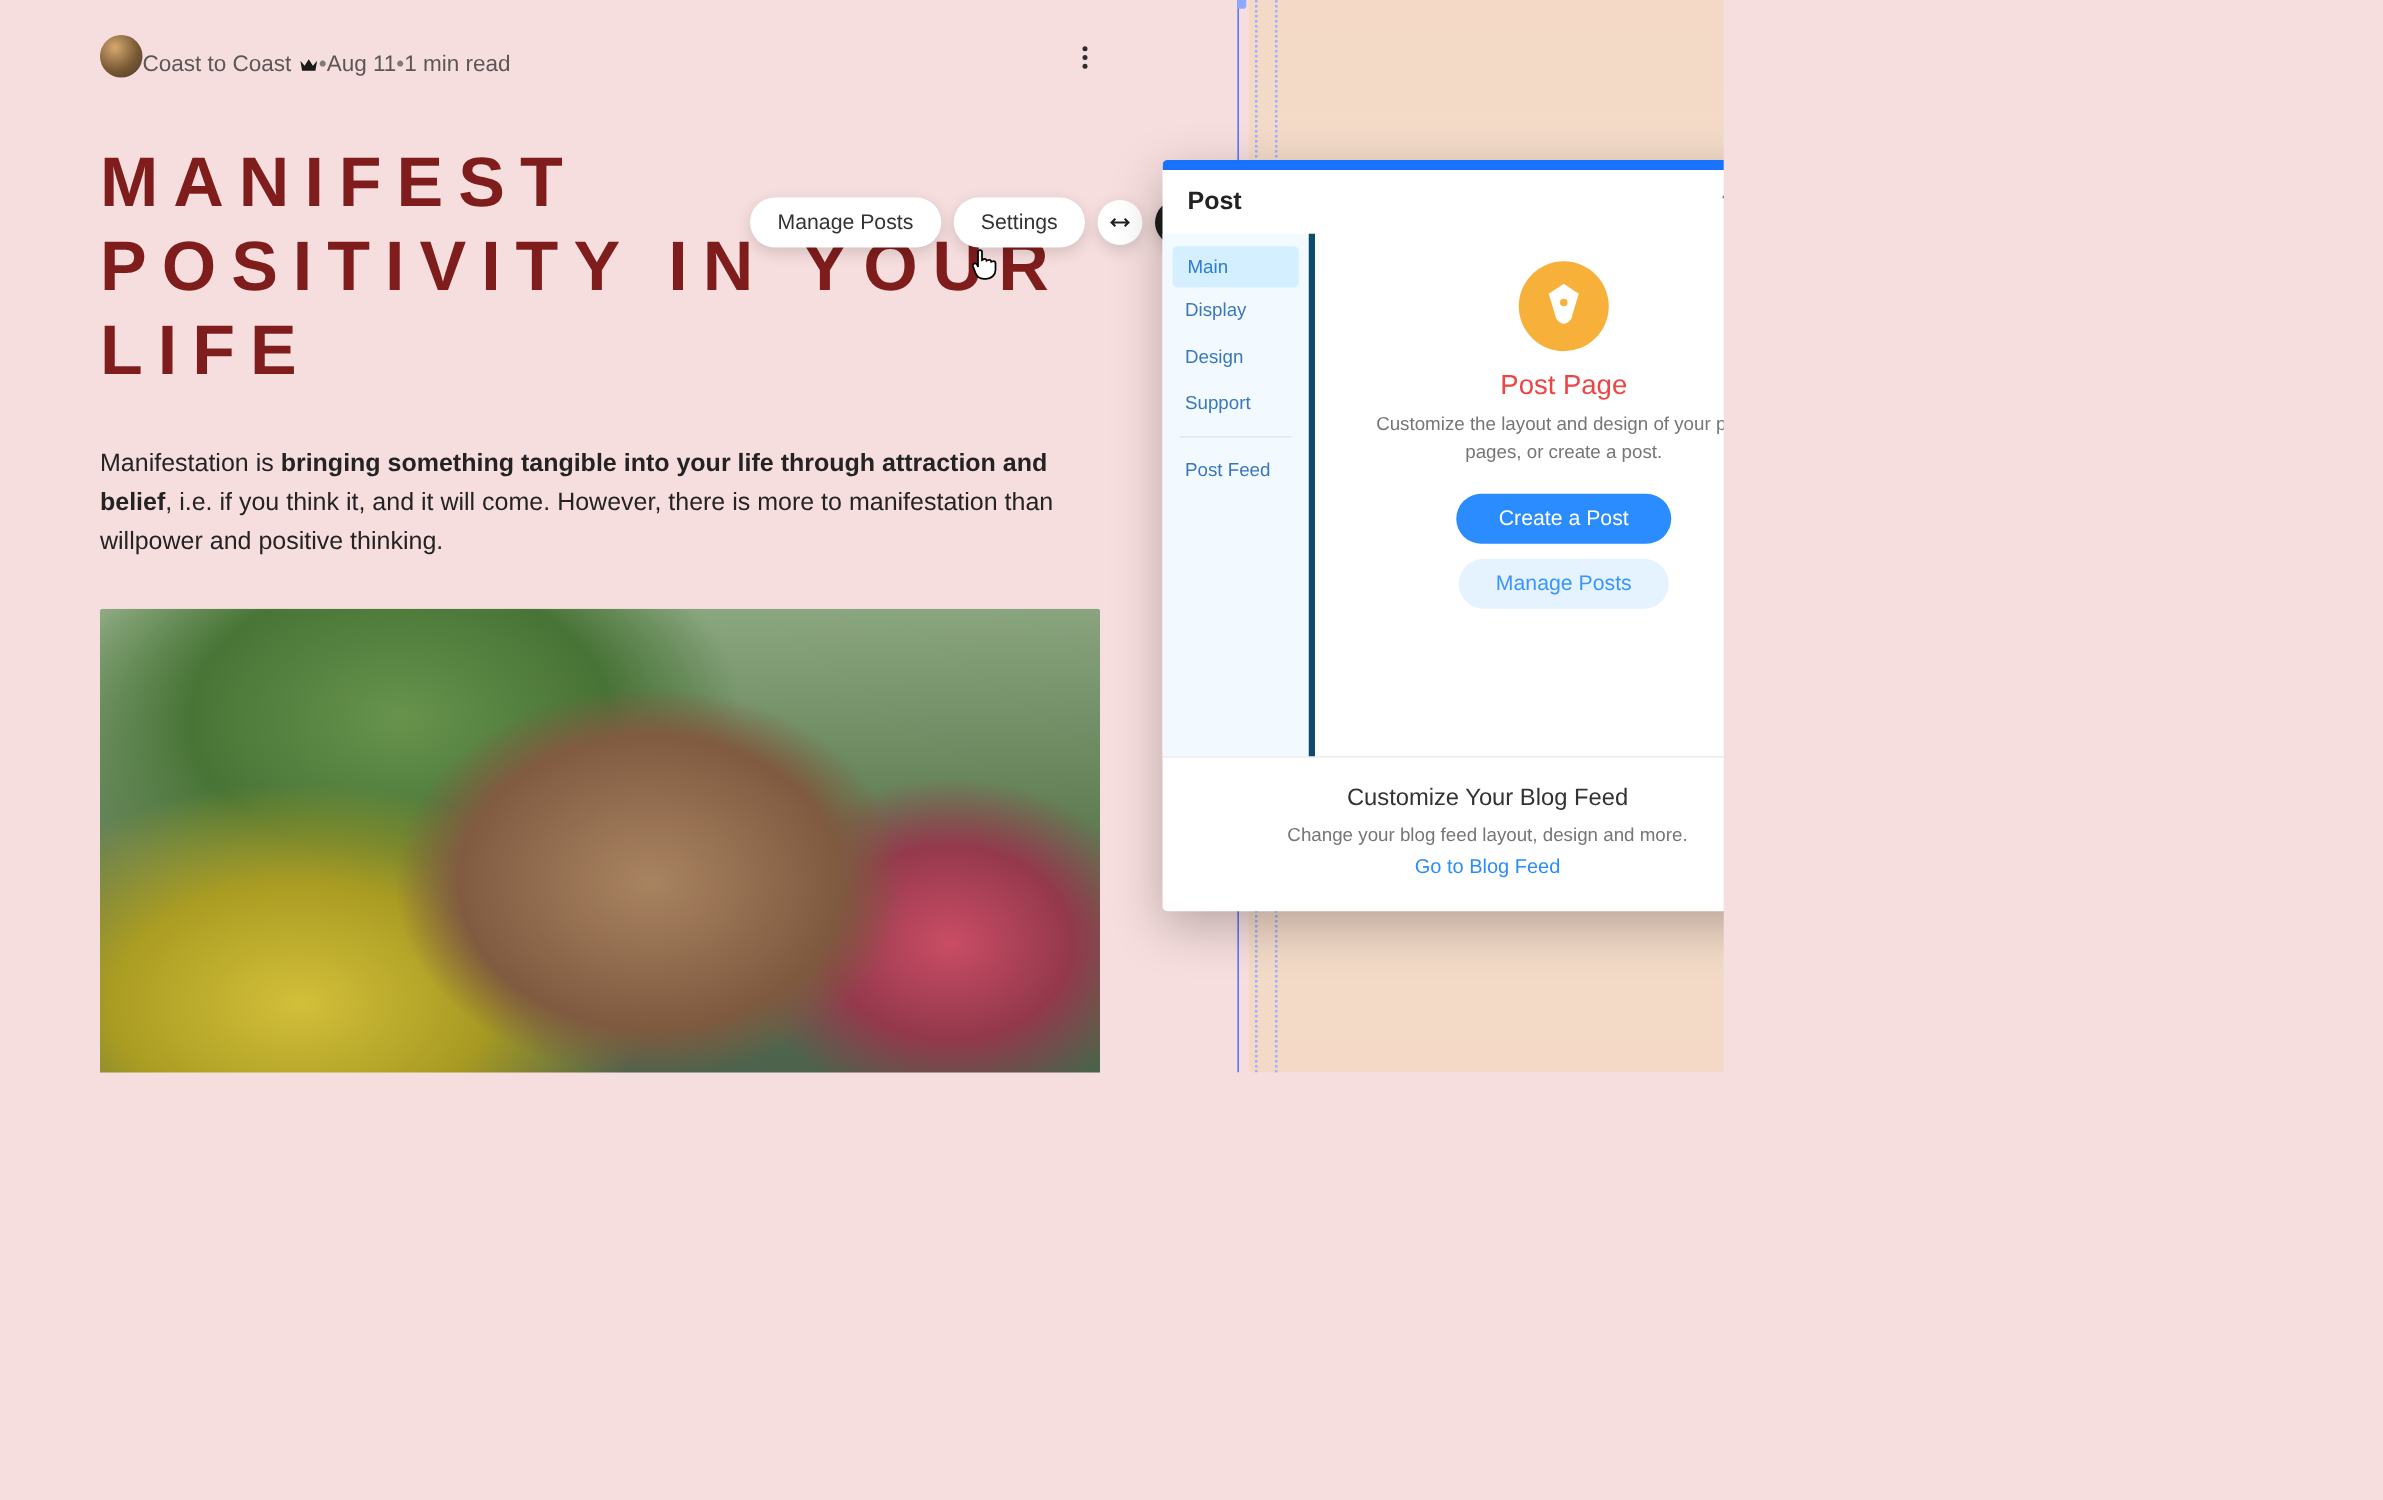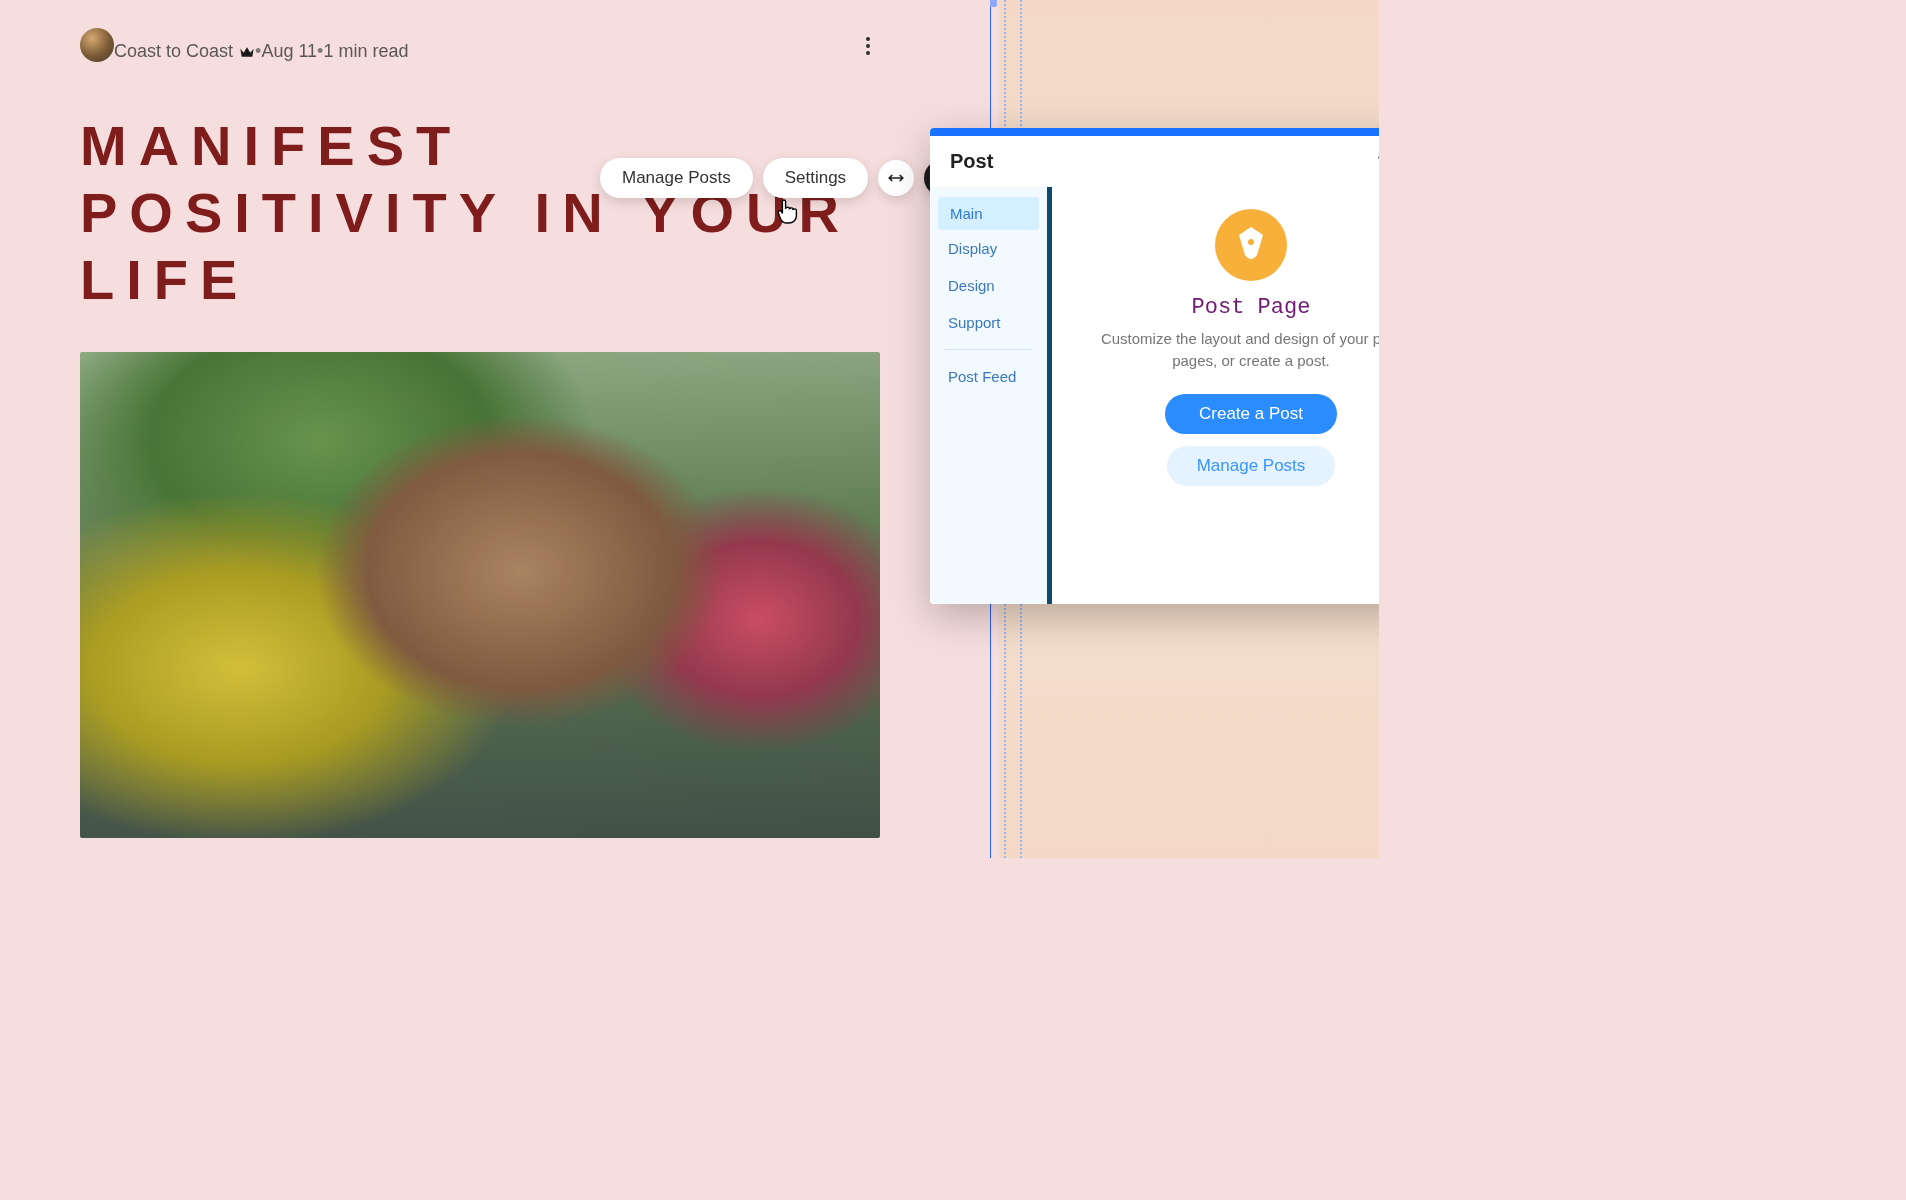--- a/index.html
+++ b/index.html
@@ -228,21 +228,21 @@
   text-align: center;
   padding: 22px 28px 28px;
 }
 .nib-icon {
   width: 72px; height: 72px;
   border-radius: 50%;
   background: #f7b03a;
   margin: 0 auto 14px;
   display: flex; align-items: center; justify-content: center;
 }
-.panel-heading { color: #701a75; font-size: 22px; font-weight: 400; font-family: Liberation Mono, monospace; }
+.panel-heading { color: #ef4444; font-size: 22px; font-weight: 400; }
 .panel-desc {
   color: #767676;
   font-size: 15px;
   margin-top: 8px;
   line-height: 1.45;
 }
 .btn-primary {
   display: block;
   margin: 22px auto 0;
   background: #2a8cff;
@@ -302,20 +302,23 @@
     <span>1 min read</span>
     <div class="kebab">
       <span></span>
         <span></span>
         <span></span>
     </div>
   </div>
 
   <h1 class="post-title">Manifest Positivity in Your Life</h1>
 
+  <p class="post-body">
+    <span>Manifestation is </span><b>bringing something tangible into your life through attraction and belief</b><span>, i.e. if you think it, and it will come. However, there is more to manifestation than willpower and positive thinking.</span>
+  </p>
 
   <div class="post-image"></div>
 </div>
 
 <div class="float-toolbar">
   <div class="pill">Manage Posts</div>
   <div class="pill">Settings</div>
   <div class="circ">
     <svg width="18" height="14" viewBox="0 0 24 18">
         <path stroke="#222" stroke-width="2.2" fill="none" d="M3 9 H21 M7 5 L3 9 L7 13 M17 5 L21 9 L17 13"></path>
@@ -360,13 +363,18 @@
             <path fill="#fff" d="M17 2 L29 10 L23 30 Q20 34 17 34 Q14 34 11 30 L5 10 Z M17 14 A3 3 0 1 0 17 20 A3 3 0 1 0 17 14 Z M16 20 h2 V34 h-2 Z"></path>
           </svg>
       </div>
       <div class="panel-heading">Post Page</div>
       <div class="panel-desc">Customize the layout and design of your post pages, or create a post.</div>
       <button class="btn-primary">Create a Post</button>
       <button class="btn-secondary">Manage Posts</button>
       <div style="height:90px"></div>
     </div>
   </div>
+  <div class="panel-footer">
+    <div class="footer-heading">Customize Your Blog Feed</div>
+    <div class="footer-desc">Change your blog feed layout, design and more.</div>
+    <a class="footer-link">Go to Blog Feed</a>
+  </div>
 </div>
 
 </body></html>

